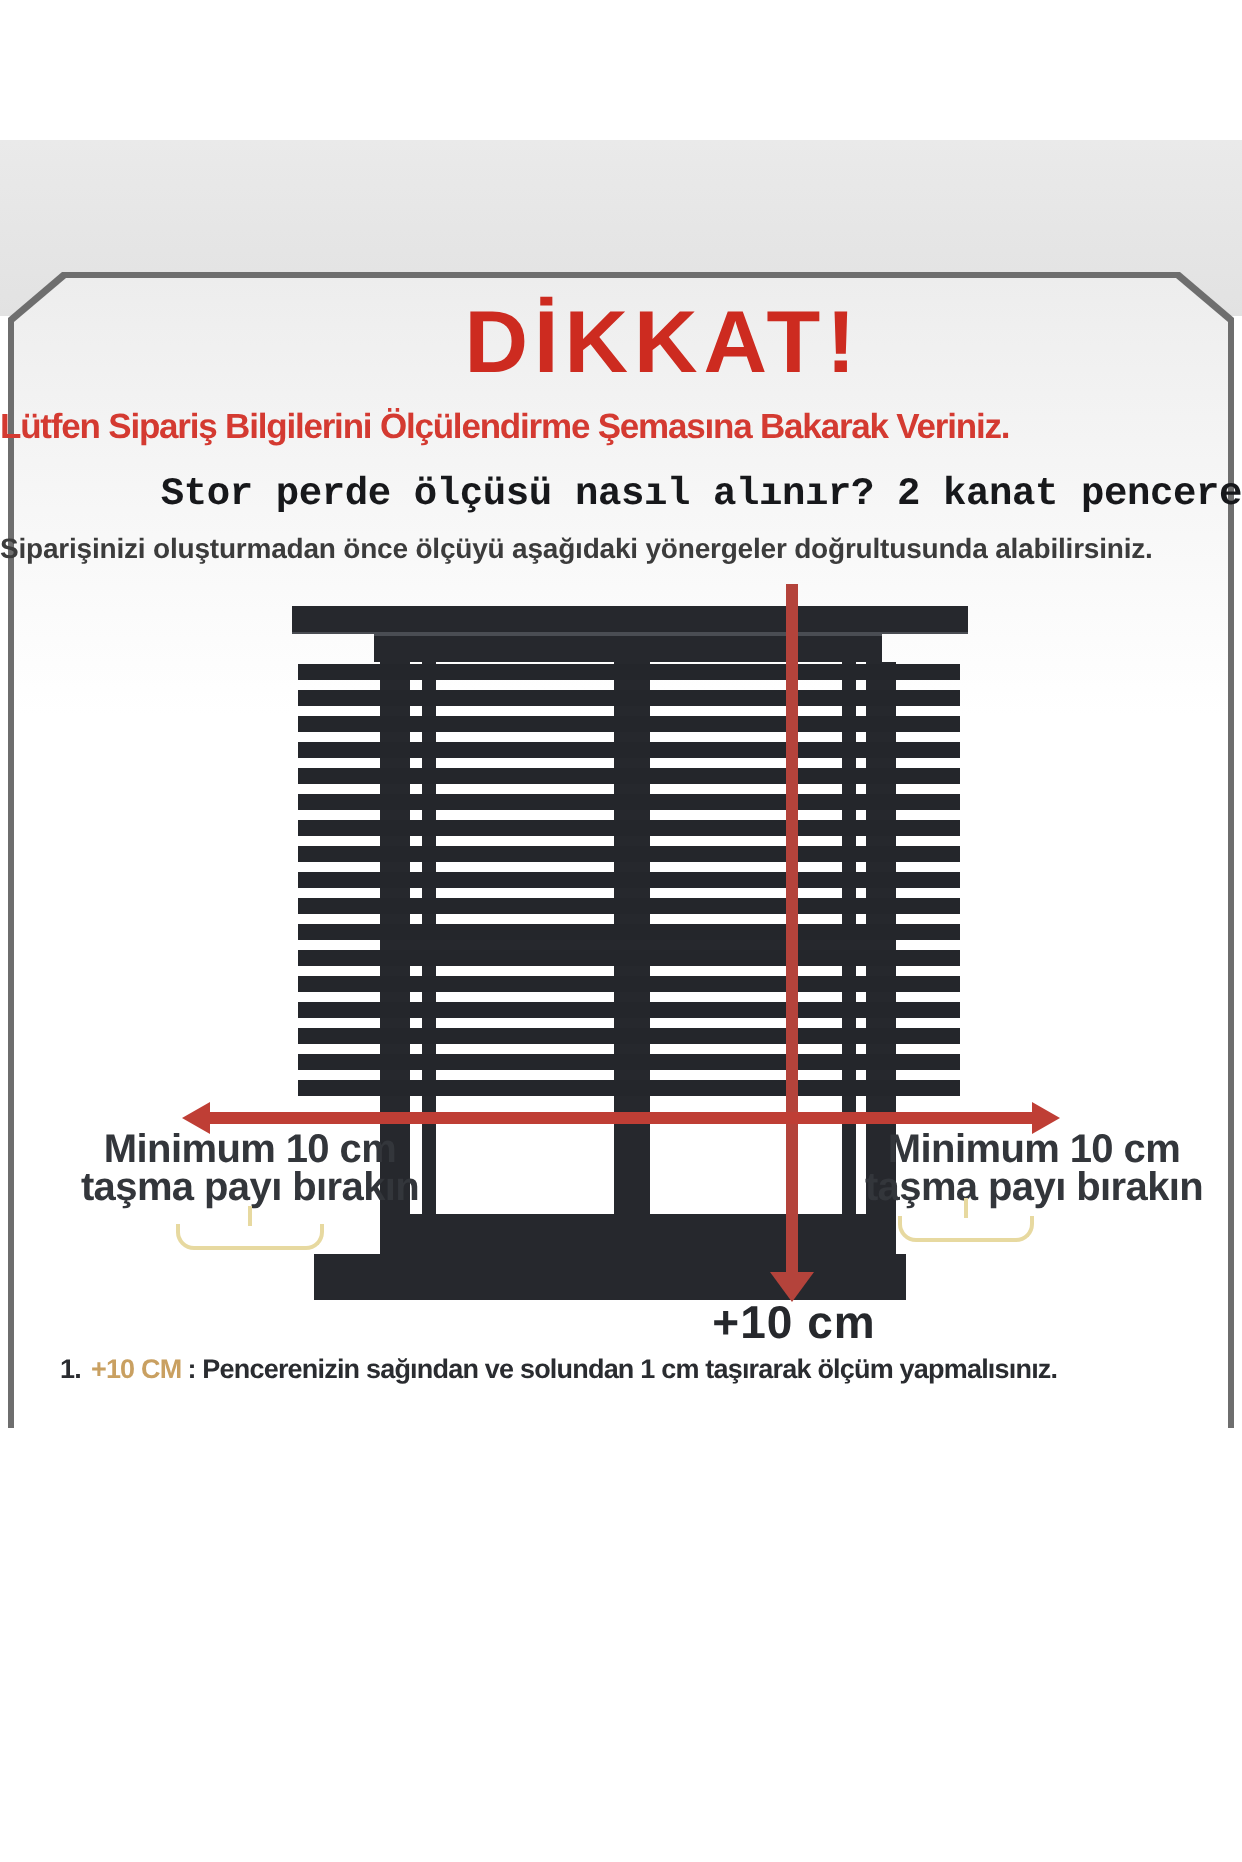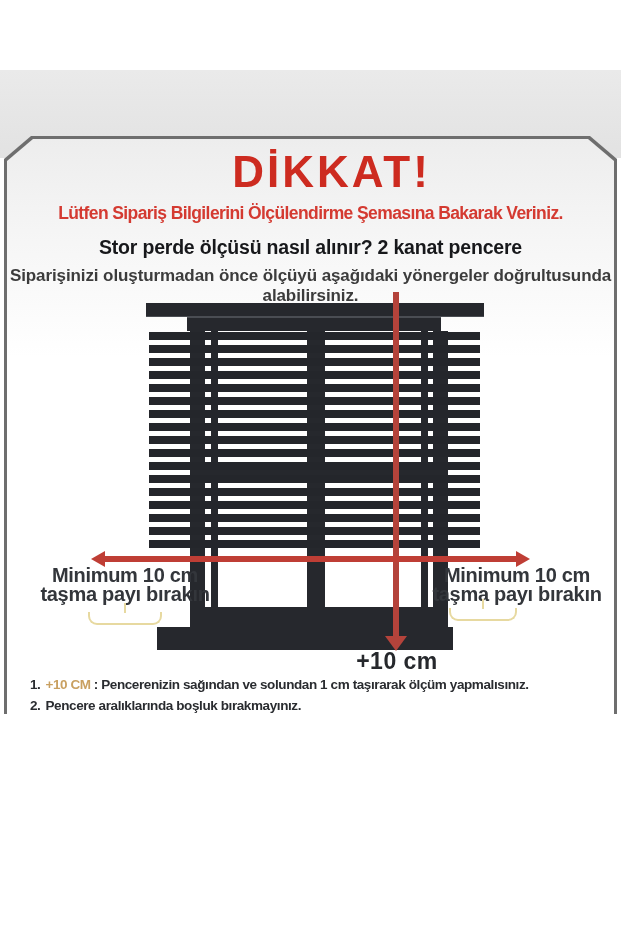--- a/index.html
+++ b/index.html
@@ -33,32 +33,32 @@
     clip-path:polygon(26px 0, calc(100% - 26px) 0, 100% 22px, 100% 100%, 0 100%, 0 22px);
   }
 
   
   .title {
     position:absolute; left:0; right:0; top:150px; text-align:center;
     font-size:44px; line-height:44px; font-weight:800; letter-spacing:3px;
     color:#cd2b20; z-index:3;padding-left:42px;
   }
   .subtitle {
-    position:absolute; left:0; right:0; top:203px; text-align:center;
+    position:absolute; left:0; right:0; top:203px; 
     font-size:17.5px; font-weight:700; letter-spacing:-0.6px;
     color:#d43a31; z-index:3;
   }
   .heading {
-    position:absolute; left:0; right:0; top:236px; text-align:center;
+    position:absolute; left:0; right:0; top:236px; text-align:right;
     font-size:19.5px; font-weight:700; letter-spacing:-0.2px;
-    color:#17181b; z-index:3;
+    color:#17181b; z-index:3;font-family:Liberation Mono, monospace;
   }
   .instruction {
-    position:absolute; left:0; right:0; top:266px; text-align:center;
-    font-size:17px; font-weight:700; letter-spacing:-0.1px;
+    position:absolute; left:0; right:0; top:266px; text-align:left;
+    font-size:14px; font-weight:700; letter-spacing:-0.1px;
     color:#3c3c3c; z-index:3;
   }
 
   
   .dark { background:#26282d; }
   .valance   { left:146px; top:303px; width:338px; height:14px; z-index:4; box-shadow:inset 0 -1px 0 #4a4d53; }
   .headrail  { left:187px; top:317px; width:254px; height:14px; z-index:4; box-shadow:inset 0 1px 0 #4a4d53; }
   .jamb-l    { left:190px; top:331px; width:15px;  height:296px; z-index:2; }
   .strip-l   { left:211px; top:331px; width:7px;   height:296px; z-index:2; }
   .mullion   { left:307px; top:331px; width:18px;  height:296px; z-index:2; }
@@ -176,16 +176,13 @@
 <div class="brace brace-left"></div>
 <div class="brace-stem stem-right"></div>
 <div class="brace brace-right"></div>
 
 <div class="plus10">+10 cm</div>
 
 <div class="notes">
   <div class="note">
     <span class="note-number">1.</span><span class="note-highlight">+10 CM</span><span>: Pencerenizin sağından ve solundan 1 cm taşırarak ölçüm yapmalısınız.</span>
   </div>
-  <div class="note">
-    <span class="note-number">2.</span><span>Pencere aralıklarında boşluk bırakmayınız.</span>
-  </div>
 </div>
 
 </body></html>

